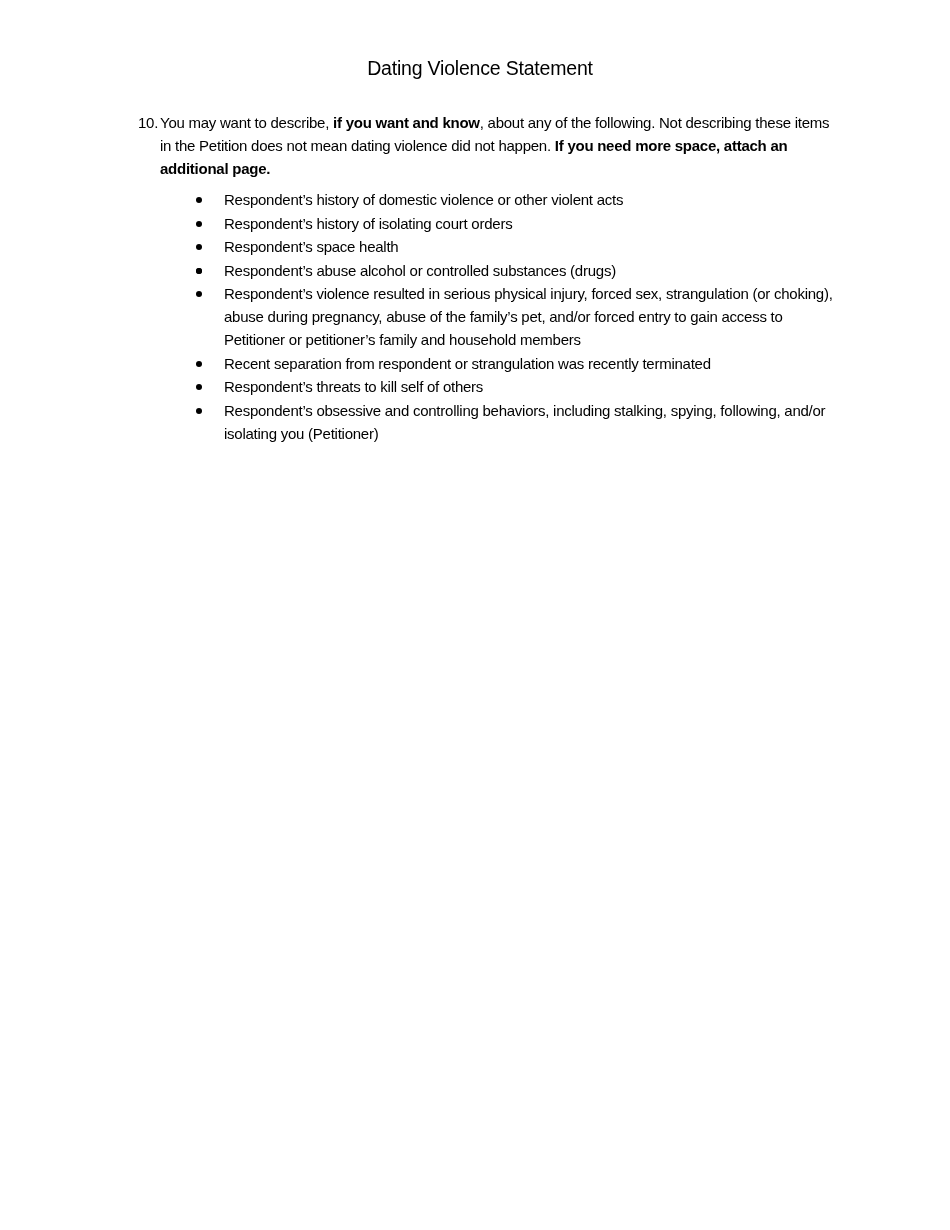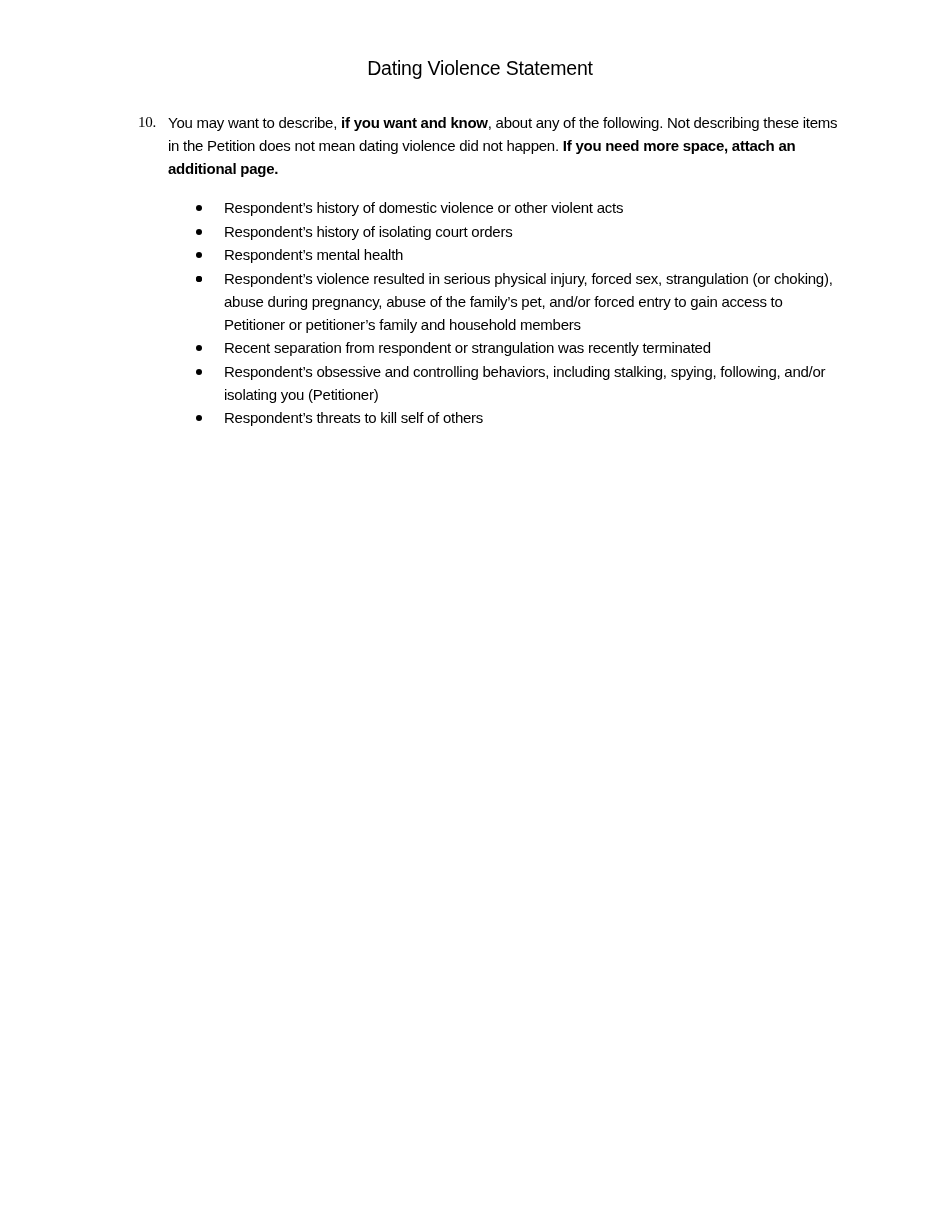--- a/index.html
+++ b/index.html
@@ -30,29 +30,28 @@
       left: 138px;
       width: 700px;
       font-size: 15px;
       line-height: 23px;
       letter-spacing: -0.25px;
     }
     .q-number {
       position: absolute;
       left: 0;
       top: 0;
-      font-family: Liberation Serif, serif;
     }
     .q-text {
-      margin-left: 30px;
+      margin-left: 22px;
     }
     .bold { font-weight: bold; }
     .bullets {
       list-style: none;
-      margin: 16px;
+      margin: 8px;
       padding: 0;
       margin-left: 86px;
     }
     .bullet-item {
       position: relative;
       padding-left: 0;
       margin: 0 0 0.5px 0;
       width: 615px;
     }
     .bullet-dot {
@@ -73,21 +72,22 @@
 
   <div class="question">
     <span class="q-number">10.</span>
     <div class="q-text">
       <span>You may want to describe, </span><span class="bold">if you want and know</span><span>, about any of the following. Not describing these items in the Petition does not mean dating violence did not happen. </span><span class="bold">If you need more space, attach an additional page.</span>
     </div>
 
     <ul class="bullets">
       <li class="bullet-item"><span class="bullet-dot"></span><span>Respondent’s history of domestic violence or other violent acts</span></li>
       <li class="bullet-item"><span class="bullet-dot"></span><span>Respondent’s history of isolating court orders</span></li>
-      <li class="bullet-item"><span class="bullet-dot"></span><span>Respondent’s mental health</span></li>
+      <li class="bullet-item"><span class="bullet-dot"></span><span>Respondent’s space health</span></li>
       <li class="bullet-item"><span class="bullet-dot"></span></li>
+      <li class="bullet-item"><span class="bullet-dot"></span><span>Respondent’s abuse alcohol or controlled substances (drugs)</span></li>
       <li class="bullet-item"><span class="bullet-dot"></span><span>Respondent’s violence resulted in serious physical injury, forced sex, strangulation (or choking), abuse during pregnancy, abuse of the family’s pet, and/or forced entry to gain access to Petitioner or petitioner’s family and household members</span></li>
       <li class="bullet-item"><span class="bullet-dot"></span><span>Recent separation from respondent or strangulation was recently terminated</span></li>
+      <li class="bullet-item"><span class="bullet-dot"></span><span>Respondent’s threats to kill self of others</span></li>
       <li class="bullet-item"><span class="bullet-dot"></span><span>Respondent’s obsessive and controlling behaviors, including stalking, spying, following, and/or isolating you (Petitioner)</span></li>
-      <li class="bullet-item"><span class="bullet-dot"></span><span>Respondent’s threats to kill self of others</span></li>
     </ul>
   </div>
 </div>
 
 </body></html>

